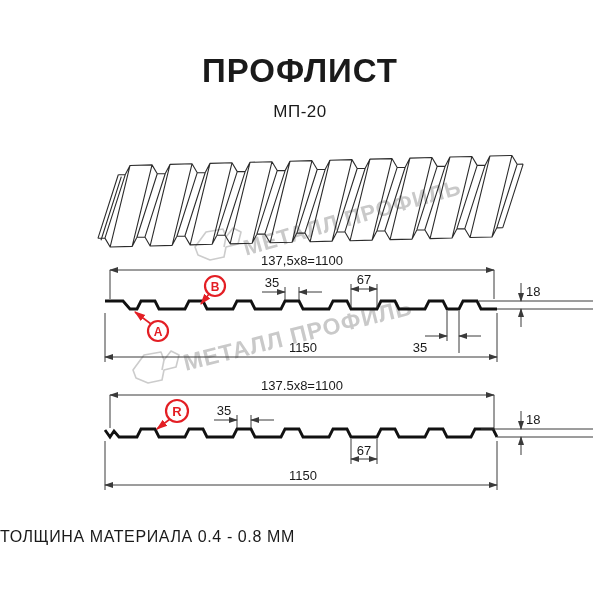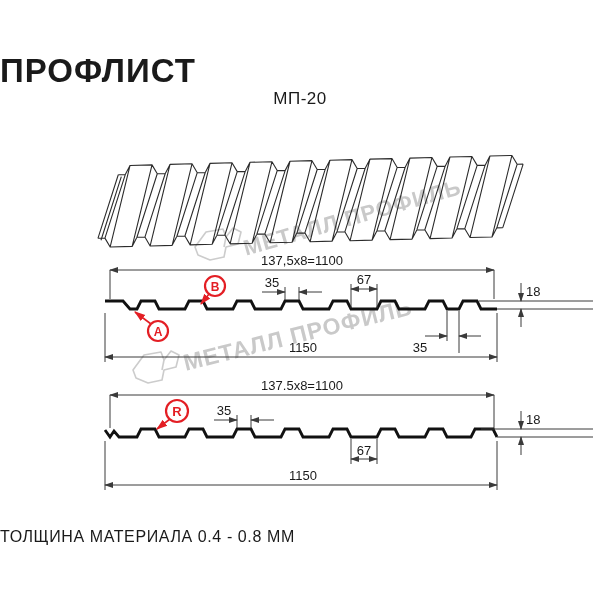--- a/index.html
+++ b/index.html
@@ -1,20 +1,20 @@
 <!DOCTYPE html>
 <html><head>
 <meta charset="utf-8">
 <style>
   html,body{margin:0;padding:0;background:#ffffff;}
   .stage{position:relative;width:600px;height:600px;background:#ffffff;overflow:hidden;
          font-family:"Liberation Sans", sans-serif;color:#1a1a1a;}
-  .title{position:absolute;left:0;top:52px;width:600px;
+  .title{position:absolute;left:0;top:52px;width:600px;text-align:center;
          font-size:33px;font-weight:800;letter-spacing:1px;color:#1a1a1a;}
-  .subtitle{position:absolute;left:0;top:89px;width:600px;text-align:center;
+  .subtitle{position:absolute;left:0;top:102px;width:600px;text-align:center;
          font-size:17px;font-weight:500;letter-spacing:0.5px;color:#1a1a1a;}
   .footer{position:absolute;left:0;top:528px;width:600px;text-align:left;
          font-size:16px;font-weight:500;letter-spacing:0.6px;color:#1a1a1a;}
   .wm{position:absolute;z-index:1;color:#c9c9c9;font-weight:bold;white-space:nowrap;
       transform-origin:0 50%;letter-spacing:1px;}
   .wm1{left:244px;top:236px;font-size:22px;transform:rotate(-16deg);}
   .wm2{left:184px;top:350px;font-size:23px;transform:rotate(-14deg);}
   .wmlogo{position:absolute;z-index:1;}
   .wmlogo1{left:191px;top:224px;}
   .wmlogo2{left:129px;top:347px;}

